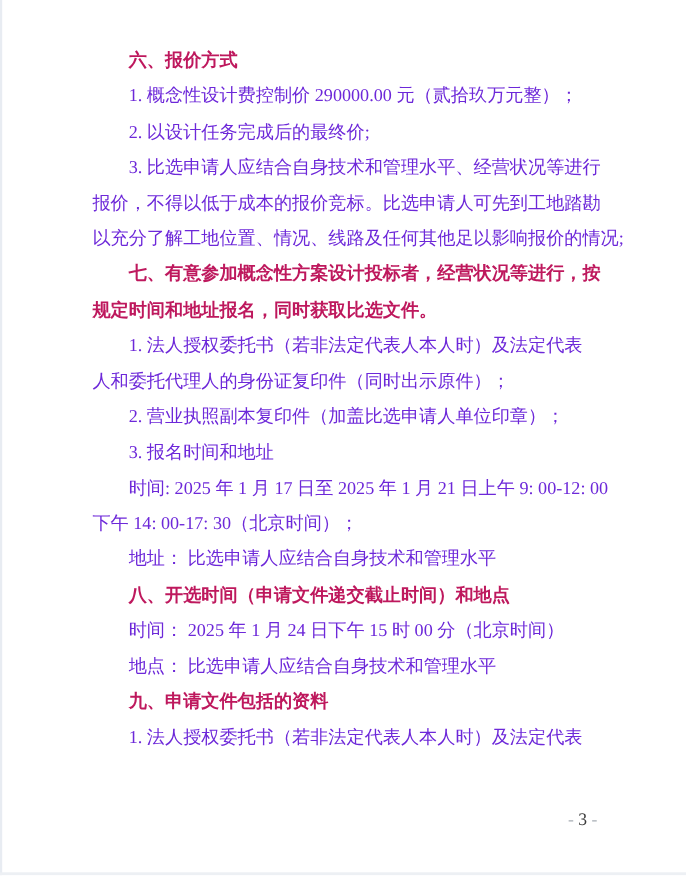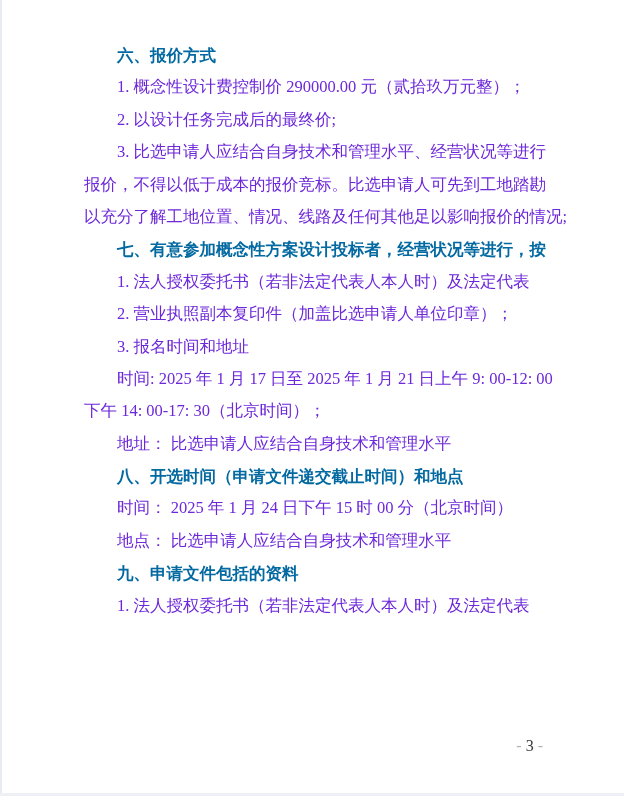--- a/index.html
+++ b/index.html
@@ -37,21 +37,21 @@
     height: 32.4px;
     line-height: 32.4px;
     white-space: nowrap;
     font-size: 16.5px;
     color: #6d28d9;
     font-family: "Liberation Serif", "DejaVu Serif", serif;
   }
   .ln.h {
     font-family: "Liberation Sans", "DejaVu Sans", sans-serif;
     font-weight: 700;
-    color: #0369a1;
+    color: #be185d;
   }
   .ln.ind {
     padding-left: 33px;
   }
   .footer {
     position: absolute;
     top: 736px;
     right: 77px;
     height: 20px;
     line-height: 20px;
@@ -70,21 +70,23 @@
   <div class="edge-bottom"></div>
 
   <div class="content">
     <div class="ln h ind">六、报价方式</div>
     <div class="ln b ind">1. 概念性设计费控制价 290000.00 元（贰拾玖万元整）；</div>
     <div class="ln b ind">2. 以设计任务完成后的最终价;</div>
     <div class="ln b ind">3. 比选申请人应结合自身技术和管理水平、经营状况等进行</div>
     <div class="ln b">报价，不得以低于成本的报价竞标。比选申请人可先到工地踏勘</div>
     <div class="ln b">以充分了解工地位置、情况、线路及任何其他足以影响报价的情况;</div>
     <div class="ln h ind">七、有意参加概念性方案设计投标者，经营状况等进行，按</div>
+    <div class="ln h">规定时间和地址报名，同时获取比选文件。</div>
     <div class="ln b ind">1. 法人授权委托书（若非法定代表人本人时）及法定代表</div>
+    <div class="ln b">人和委托代理人的身份证复印件（同时出示原件）；</div>
     <div class="ln b ind">2. 营业执照副本复印件（加盖比选申请人单位印章）；</div>
     <div class="ln b ind">3. 报名时间和地址</div>
     <div class="ln b ind">时间: 2025 年 1 月 17 日至 2025 年 1 月 21 日上午 9: 00-12: 00</div>
     <div class="ln b">下午 14: 00-17: 30（北京时间）；</div>
     <div class="ln b ind">地址： 比选申请人应结合自身技术和管理水平</div>
     <div class="ln h ind">八、开选时间（申请文件递交截止时间）和地点</div>
     <div class="ln b ind">时间： 2025 年 1 月 24 日下午 15 时 00 分（北京时间）</div>
     <div class="ln b ind">地点： 比选申请人应结合自身技术和管理水平</div>
     <div class="ln h ind">九、申请文件包括的资料</div>
     <div class="ln b ind">1. 法人授权委托书（若非法定代表人本人时）及法定代表</div>

